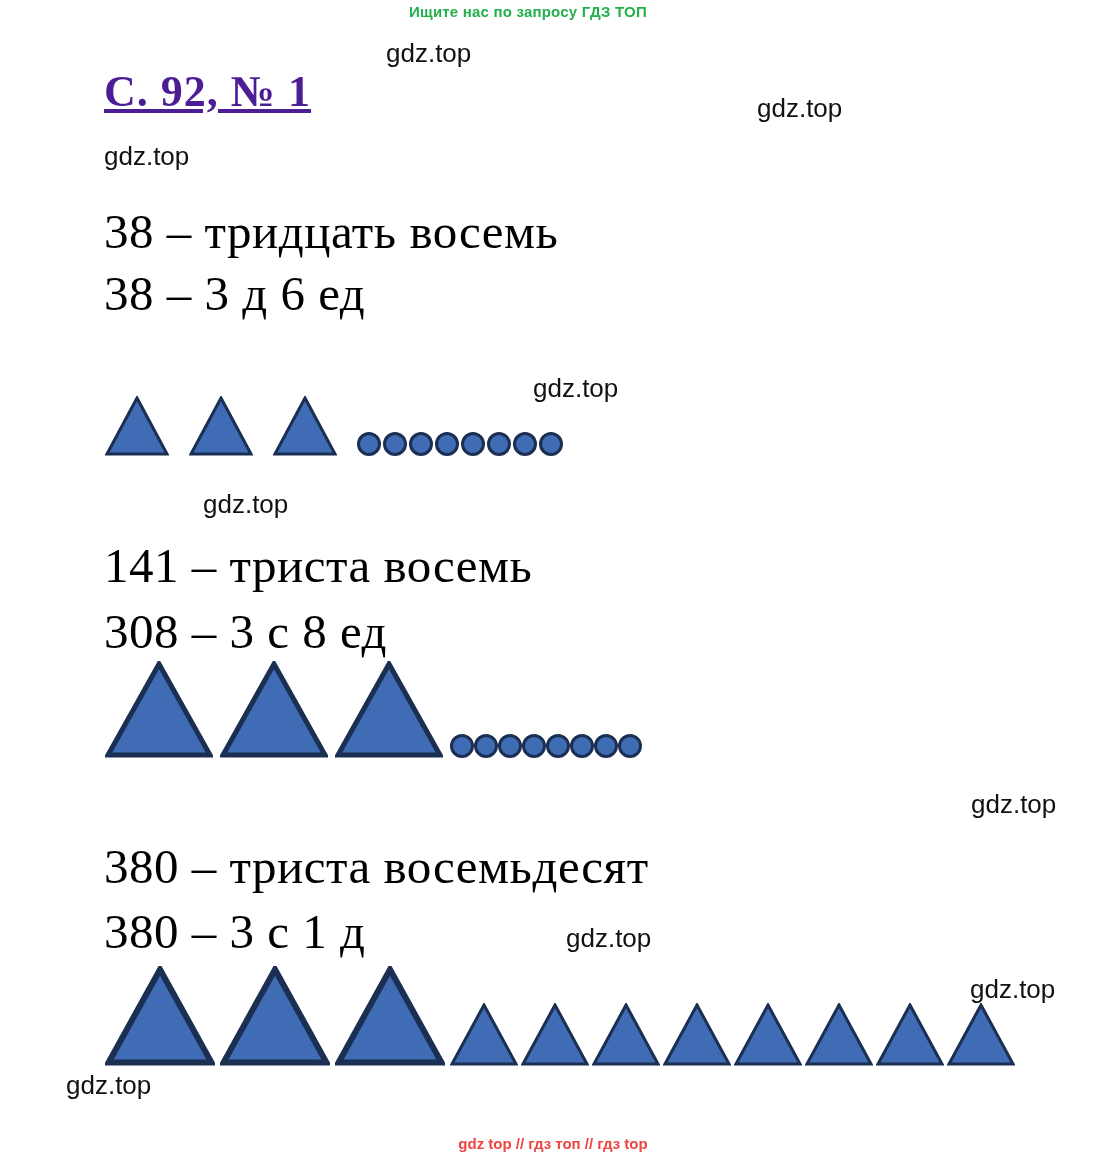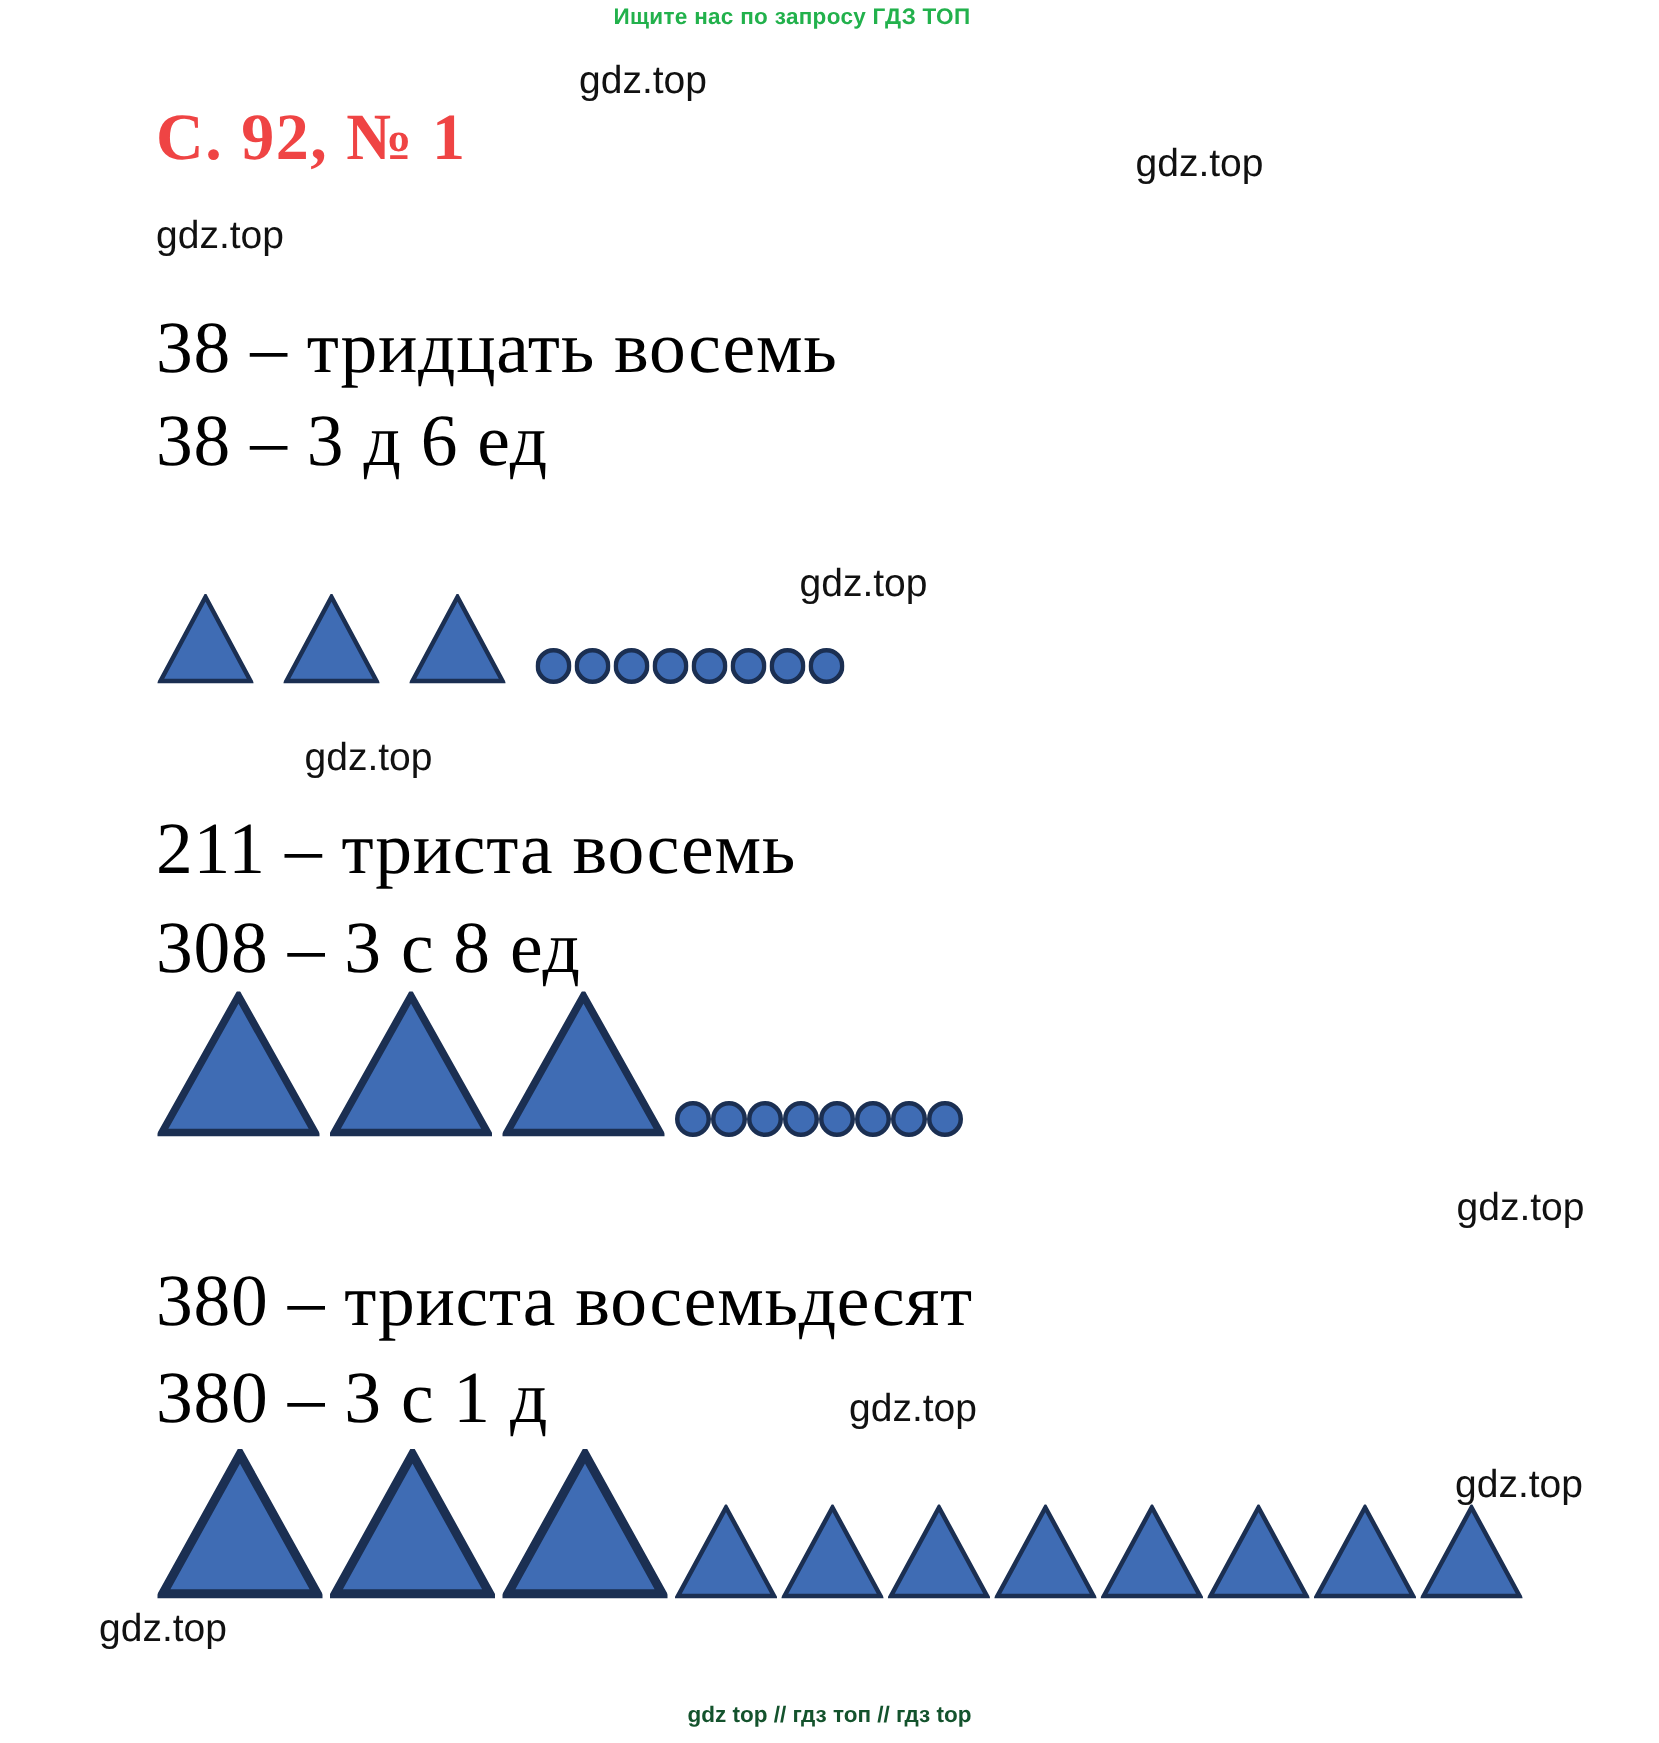--- a/index.html
+++ b/index.html
@@ -84,21 +84,21 @@
     display: block;
     flex: 0 0 auto;
   }
   .tri-svg, .cir-svg { display: block; }
 </style>
 </head>
 <body>
 
 <div class="promo-banner" style="color: rgb(34, 177, 76);">Ищите нас по запросу ГДЗ ТОП</div>
 
-<div class="page-title" style="color: #ef4444;">С. 92, № 1</div>
+<div class="page-title" style="color: #4c1d95; text-decoration: underline;">С. 92, № 1</div>
 
 <div id="content-layer">
     <div class="num-line" style="left: 104px; top: 203px;">38 – тридцать восемь</div>
     <div class="num-line" style="left: 104px; top: 265px;">38 – 3 д 6 ед</div>
     <div class="shape-row" style="left: 105px; top: 394px; height: 62px;">
       <span class="shape" style="margin-right: 20px;">
         <svg class="tri-svg" width="64" height="60" viewBox="0 0 64 60">
           <polygon points="32,2 62,58 2,58" fill="#3f6cb4" stroke="#1b2f52" stroke-width="3" stroke-linejoin="miter"></polygon>
         </svg>
       </span>
@@ -146,21 +146,21 @@
         <svg class="cir-svg" width="24" height="24" viewBox="0 0 24 24">
           <circle cx="12" cy="12" r="10.5" fill="#3f6cb4" stroke="#1b2f52" stroke-width="3"></circle>
         </svg>
       </span>
       <span class="shape" style="margin-right: 2px;">
         <svg class="cir-svg" width="24" height="24" viewBox="0 0 24 24">
           <circle cx="12" cy="12" r="10.5" fill="#3f6cb4" stroke="#1b2f52" stroke-width="3"></circle>
         </svg>
       </span>
     </div>
-    <div class="num-line" style="left: 104px; top: 537px;">211 – триста восемь</div>
+    <div class="num-line" style="left: 104px; top: 537px;">141 – триста восемь</div>
     <div class="num-line" style="left: 104px; top: 603px;">308 – 3 с 8 ед</div>
     <div class="shape-row" style="left: 105px; top: 660px; height: 98px;">
       <span class="shape" style="margin-right: 7px;">
         <svg class="tri-svg" width="108" height="97" viewBox="0 0 108 97">
           <polygon points="54,3 105,94 3,94" fill="#3f6cb4" stroke="#1b2f52" stroke-width="5" stroke-linejoin="miter"></polygon>
         </svg>
       </span>
       <span class="shape" style="margin-right: 7px;">
         <svg class="tri-svg" width="108" height="97" viewBox="0 0 108 97">
           <polygon points="54,3 105,94 3,94" fill="#3f6cb4" stroke="#1b2f52" stroke-width="5" stroke-linejoin="miter"></polygon>
@@ -278,13 +278,13 @@
     <div class="watermark" style="left: 757px; top: 93px; font-size: 26px; color: rgb(17, 17, 17);">gdz.top</div>
     <div class="watermark" style="left: 104px; top: 141px; font-size: 26px; color: rgb(17, 17, 17);">gdz.top</div>
     <div class="watermark" style="left: 533px; top: 373px; font-size: 26px; color: rgb(17, 17, 17);">gdz.top</div>
     <div class="watermark" style="left: 203px; top: 489px; font-size: 26px; color: rgb(17, 17, 17);">gdz.top</div>
     <div class="watermark" style="left: 971px; top: 789px; font-size: 26px; color: rgb(17, 17, 17);">gdz.top</div>
     <div class="watermark" style="left: 566px; top: 923px; font-size: 26px; color: rgb(17, 17, 17);">gdz.top</div>
     <div class="watermark" style="left: 970px; top: 974px; font-size: 26px; color: rgb(17, 17, 17);">gdz.top</div>
     <div class="watermark" style="left: 66px; top: 1070px; font-size: 26px; color: rgb(17, 17, 17);">gdz.top</div>
   </div>
 
-<div class="footer-strip" style="color: #14532d;">gdz top  //  гдз топ  //  гдз top</div>
+<div class="footer-strip" style="color: #ef4444;">gdz top  //  гдз топ  //  гдз top</div>
 
 </body></html>

